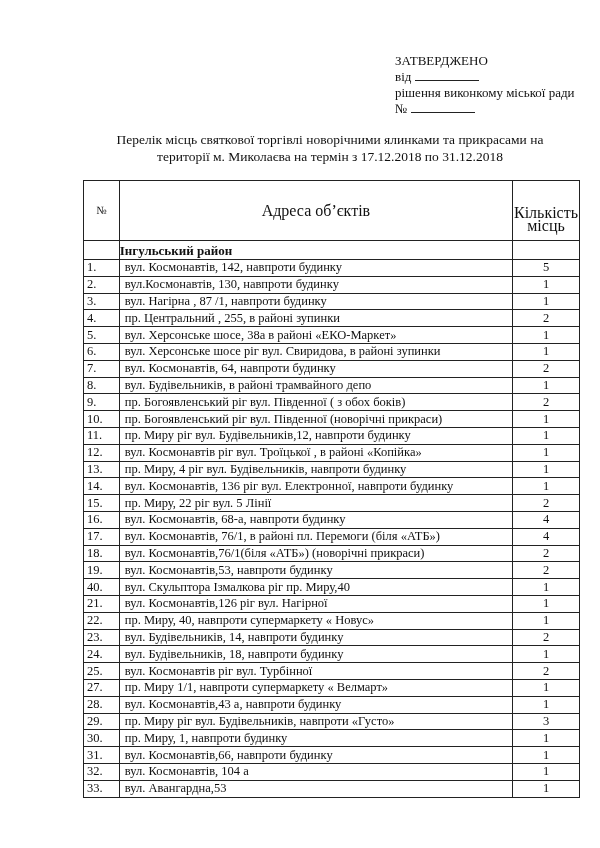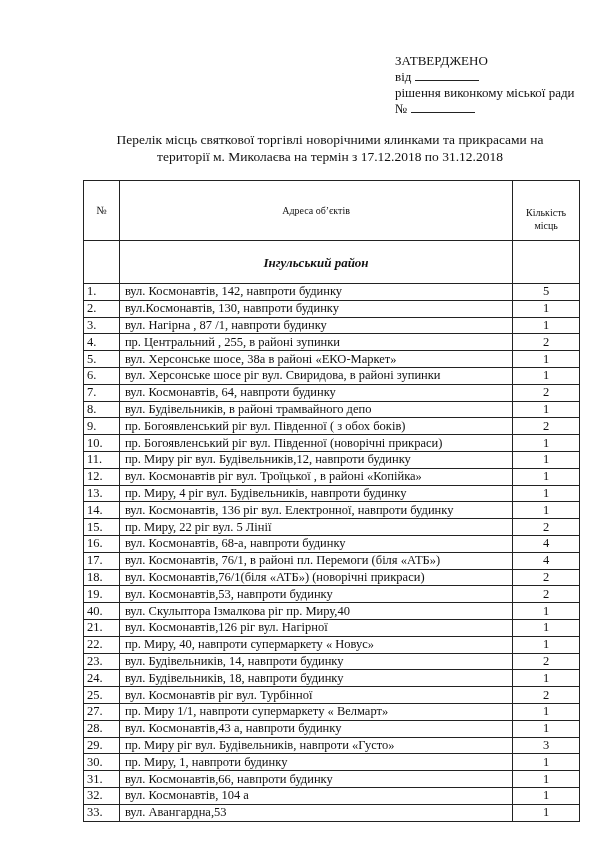--- a/index.html
+++ b/index.html
@@ -22,29 +22,29 @@
   }
   table {
     position: absolute; left: 83px; top: 180px;
     border-collapse: collapse; width: 497px;
     font-size: 12.5px;
   }
   td, th {
     border: 1px solid #222; padding: 0 0 0 5px; height: 15.8px;
     line-height: 15px; white-space: nowrap; font-weight: normal;
   }
-  th { height: 42px; font-size: 10px; text-align: center; padding: 0; }
+  th { height: 42px; font-size: 16px; text-align: center; padding: 0; }
   th.num { font-size: 11px; }
   th.qty { line-height: 13px; padding-top: 17px; }
   col.c1 { width: 36px; }
   col.c2 { width: 394px; }
   col.c3 { width: 67px; }
   td.n { padding-left: 3px; }
   td.q { text-align: center; padding: 0; }
-  tr.district td { text-align: center; font-weight: bold; font-style: italic; font-size: 13px; height: 18px; padding: 12px; }
+  tr.district td { font-weight: bold; font-size: 13px; height: 18px; padding: 0; }
 </style>
 </head>
 <body>
 
 <div class="approval">
   <div class="line">ЗАТВЕРДЖЕНО</div>
   <div class="line"><span>від</span><span class="blank"></span></div>
   <div class="line">рішення виконкому міської ради</div>
   <div class="line"><span>№</span><span class="blank"></span></div>
 </div>

